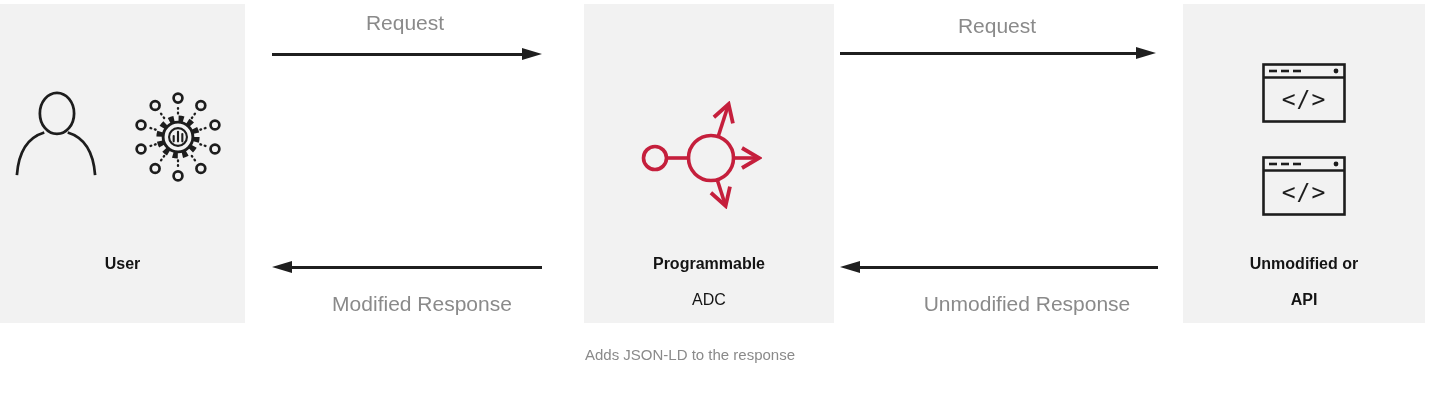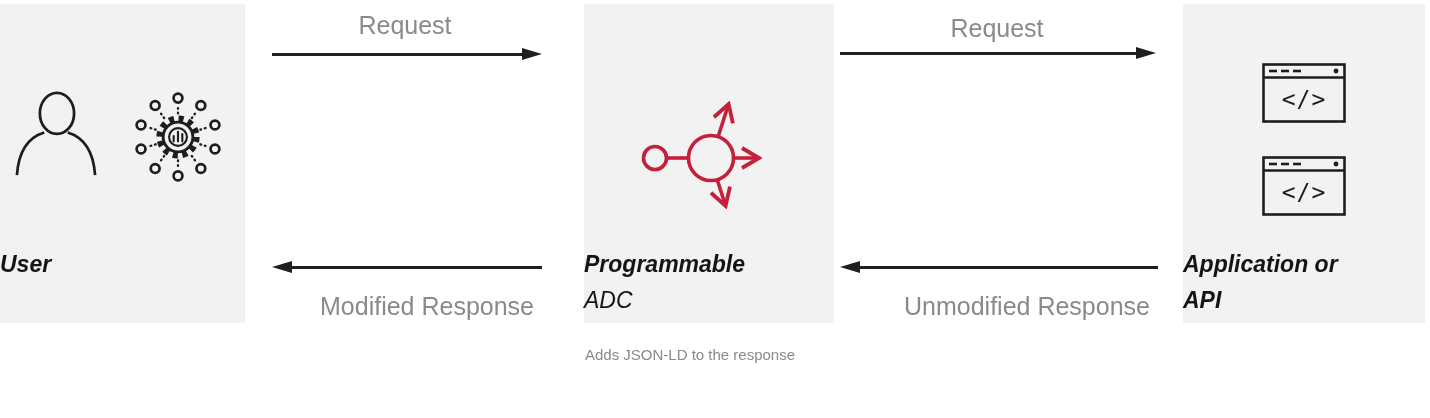--- a/index.html
+++ b/index.html
@@ -4,37 +4,37 @@
 <style>
   html,body{margin:0;padding:0;}
   body{
     width:1430px;height:418px;position:relative;background:#ffffff;
     font-family:"Liberation Sans",sans-serif;overflow:hidden;color:#171717;
   }
   .node{position:absolute;top:4px;height:319px;background:#f2f2f2;}
   #node-user{left:0;width:245px;}
   #node-adc{left:584px;width:250px;}
   #node-app{left:1183px;width:242px;}
-  .node-label{position:absolute;top:242px;left:0;right:0;text-align:left;
-    font-size:23px;line-height:36px;color:#141414;font-style:italic;}
+  .node-label{position:absolute;top:242px;left:0;right:0;text-align:center;
+    font-size:16px;line-height:36px;color:#141414;}
   .t-bold{font-weight:700;}
   .icon{position:absolute;}
   svg{display:block;}
   .stroke{fill:none;stroke:#1d1d1d;stroke-width:2.8;}
   .red-stroke{fill:none;stroke:#c51f3c;stroke-width:3.6;}
   
   .arrow{position:absolute;height:13px;}
   .shaft{position:absolute;top:5px;height:3px;background:#1f1f1f;}
   .arrow.dir-right .shaft{left:0;right:14px;}
   .arrow.dir-left  .shaft{right:0;left:14px;}
   .head{position:absolute;top:0;width:0;height:0;
     border-top:6.5px solid transparent;border-bottom:6.5px solid transparent;}
   .arrow.dir-right .head{right:0;border-left:20px solid #1f1f1f;}
   .arrow.dir-left  .head{left:0;border-right:20px solid #1f1f1f;}
-  .flow-label{position:absolute;color:#8a8a8a;font-size:25px;
+  .flow-label{position:absolute;color:#8a8a8a;font-size:21px;
     white-space:nowrap;text-align:center;}
   .caption{position:absolute;left:577px;top:339px;width:226px;text-align:center;
     color:#8a8a8a;font-size:15px;line-height:32px;}
   .code-text{font-family:"DejaVu Sans Mono",monospace;font-size:23px;fill:#1d1d1d;letter-spacing:1px;}
 </style>
 </head>
 <body>
 
 <div class="node" id="node-user">
   <svg class="icon" style="left:12px;top:82px" width="88" height="94" viewBox="0 0 90 94">
@@ -118,21 +118,21 @@
     <line x1="1.5" y1="14.5" x2="82.5" y2="14.5" stroke="#1d1d1d" stroke-width="2.6"></line>
     <g stroke="#1d1d1d" stroke-width="2.6">
       <line x1="7" y1="8" x2="15" y2="8"></line>
       <line x1="19" y1="8" x2="27" y2="8"></line>
       <line x1="31" y1="8" x2="39" y2="8"></line>
     </g>
     <circle cx="74" cy="8" r="2.4" fill="#1d1d1d"></circle>
     <text class="code-text" x="42" y="44" text-anchor="middle">&lt;/&gt;</text>
   </svg>
   <div class="node-label">
-    <div class="t-bold">Application or</div>
+    <div class="t-bold">Unmodified or</div>
     <div class="t-bold">API</div>
   </div>
 </div>
 
 <div class="flow-label" style="left:303px;top:11px;width:204px">Request</div>
 <div class="arrow dir-right" style="left:272px;top:48px;width:270px">
   <div class="shaft"></div>
   <div class="head"></div>
 </div>
 

